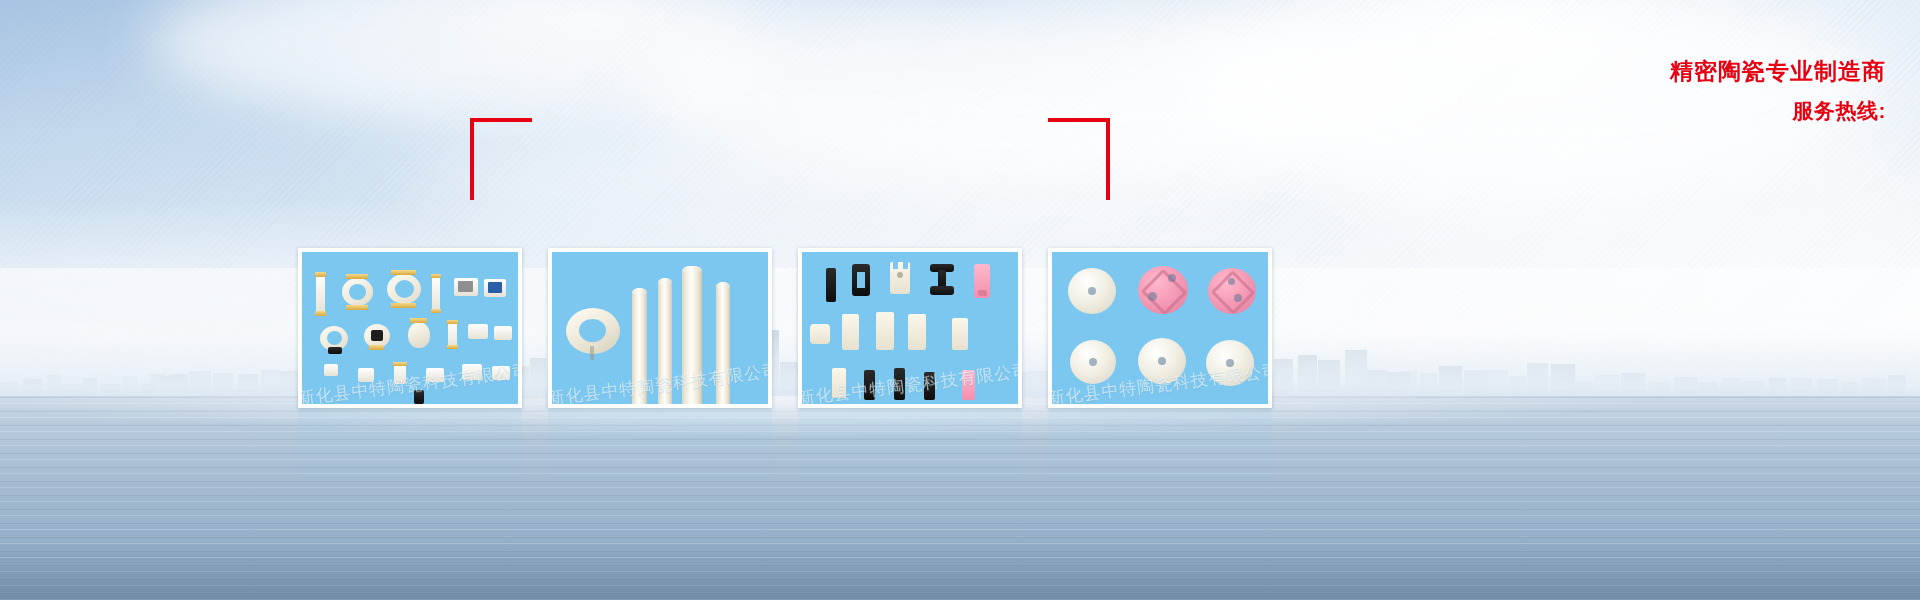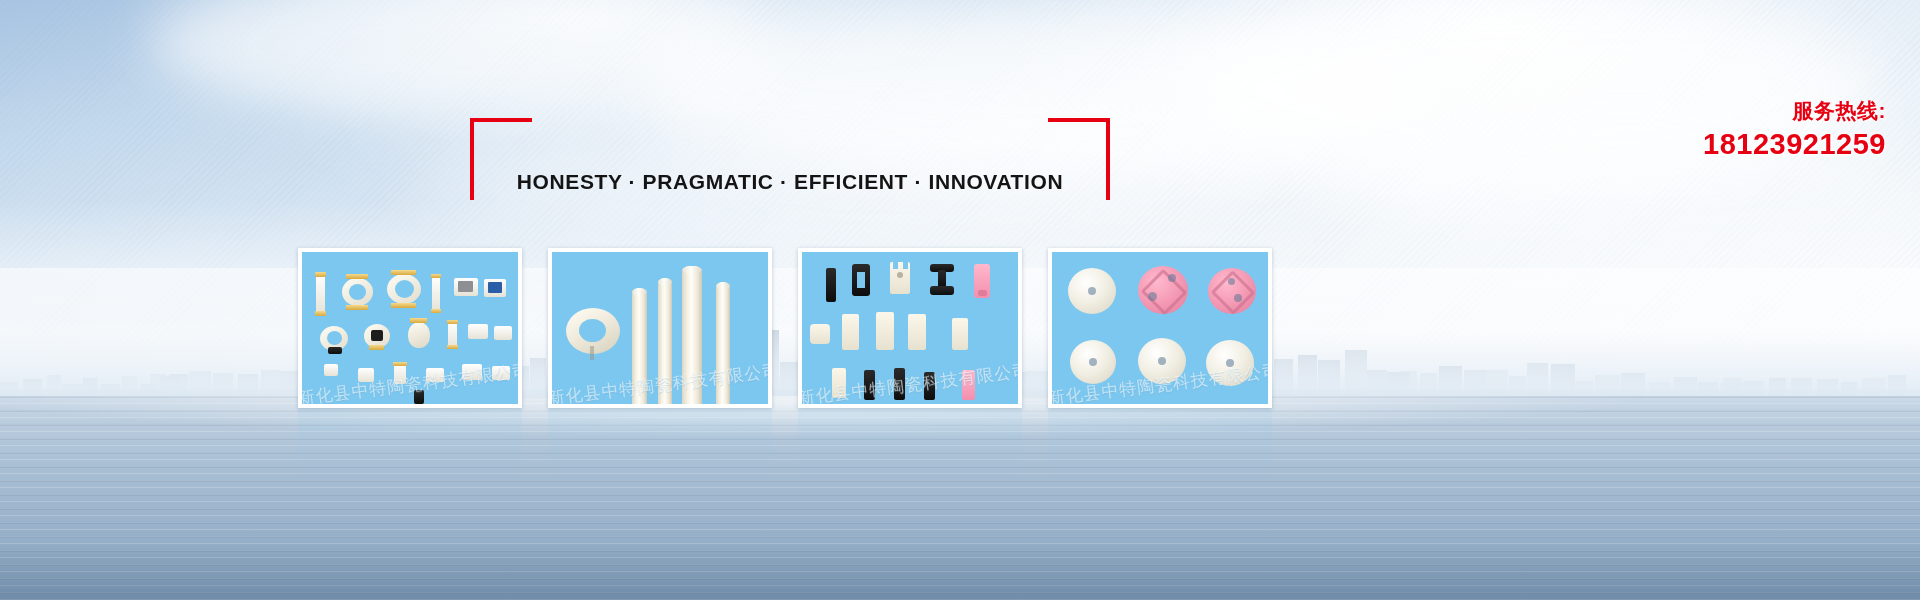--- a/index.html
+++ b/index.html
@@ -216,25 +216,24 @@
 
   <div class="water"></div>
   <div class="water-lines"></div>
   <div class="water-lines2"></div>
   <div class="water-shine"></div>
   <div class="water-dark"></div>
 
   <div class="slogan-wrap">
     <div class="bracket br-left"></div>
     <div class="bracket br-right"></div>
-    <div class="slogan-en">HONESTY · PRAGMATIC · EFFICIENT · INNOVATION</div>
-  </div>
-
+  </div>
+
+  <div class="rt rt-title">精密陶瓷专业制造商</div>
   <div class="rt rt-hot">服务热线:</div>
-  <div class="rt rt-phone">18123921259</div>
 
   <div class="panel" style="left:298px;">
     <div class="panel-inner">
 
       <div class="p white-chip" style="left:14px;top:22px;width:9px;height:40px;border-radius:2px;"></div>
       <div class="p gold" style="left:13px;top:20px;width:11px;height:5px;border-radius:1px;"></div>
       <div class="p gold" style="left:13px;top:59px;width:11px;height:5px;border-radius:1px;"></div>
 
       <div class="p ring" style="left:40px;top:26px;width:31px;height:28px;">
         <div class="ring-hole" style="left:7px;top:6px;width:17px;height:16px;"></div>

